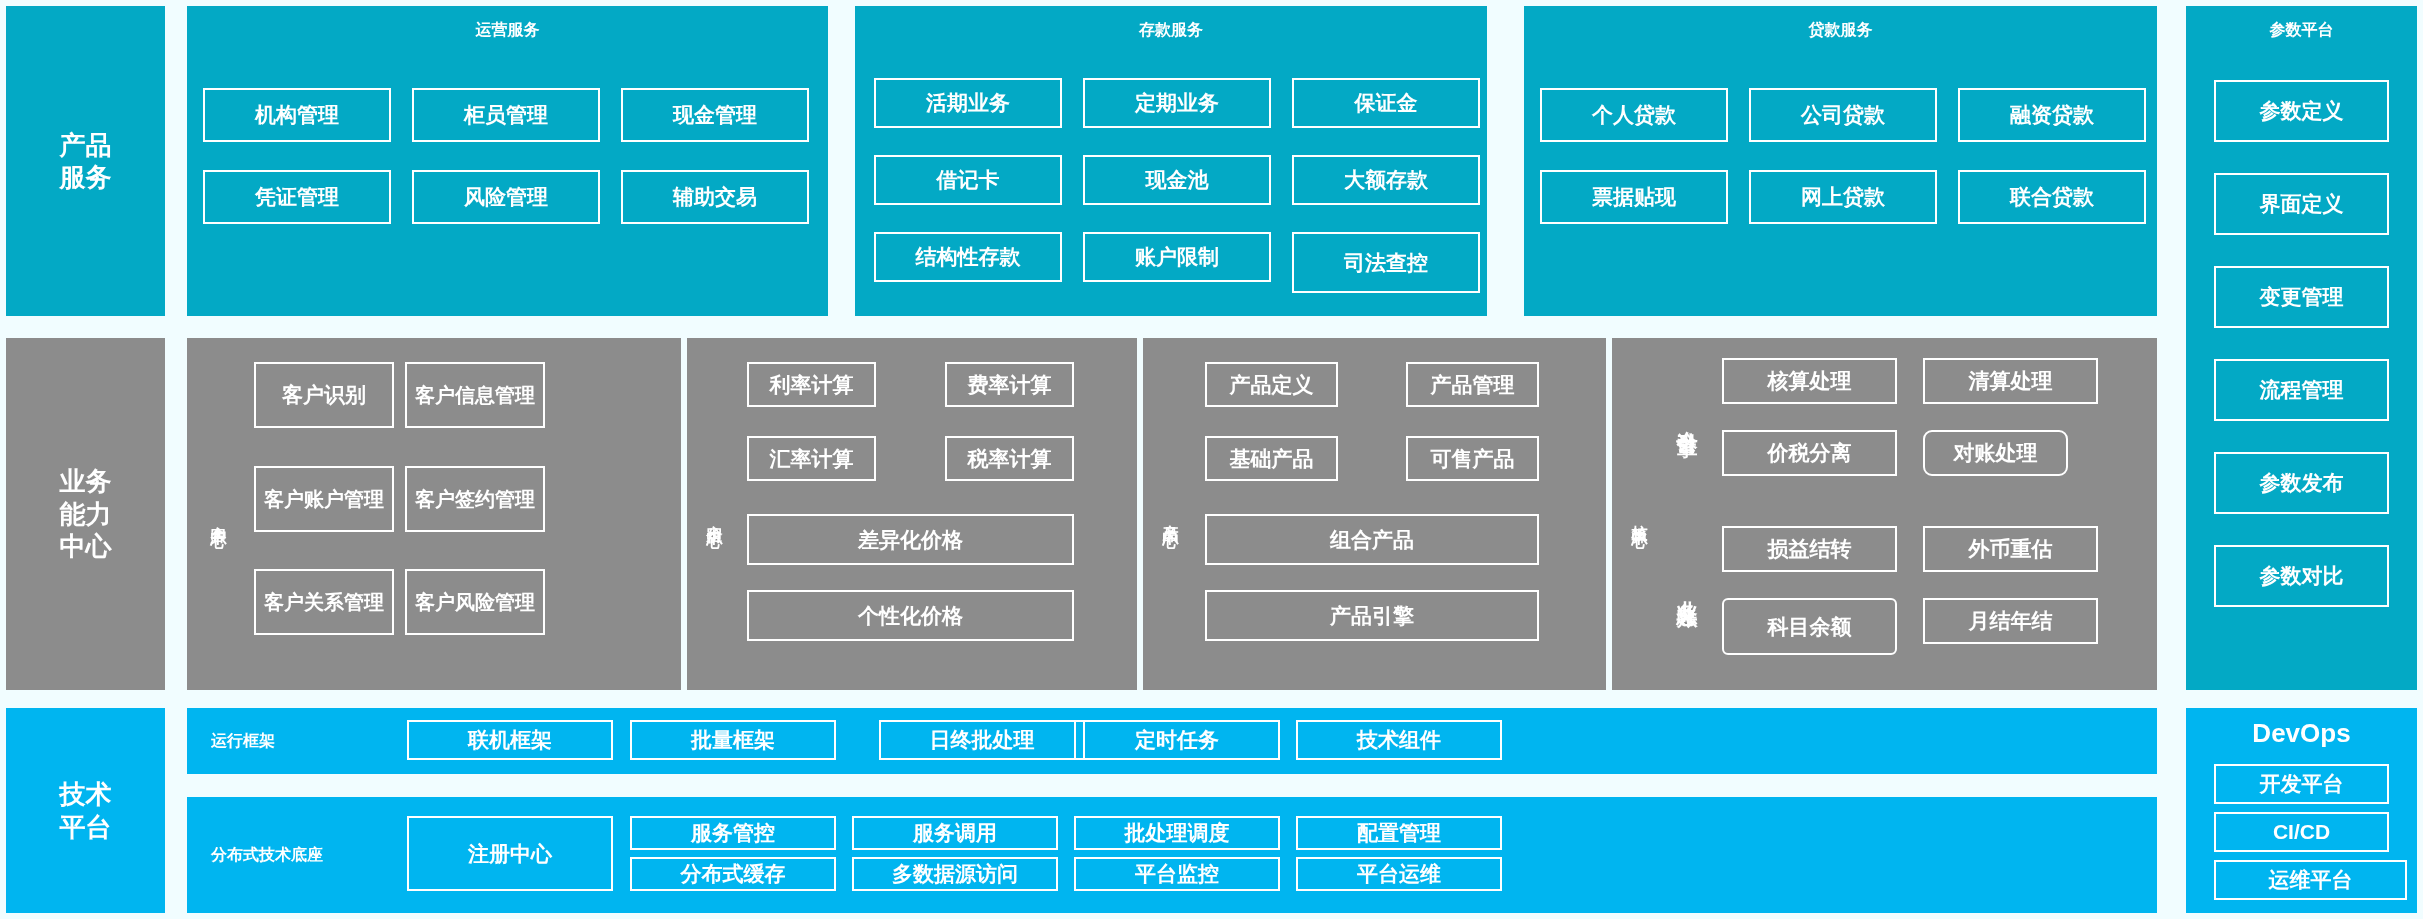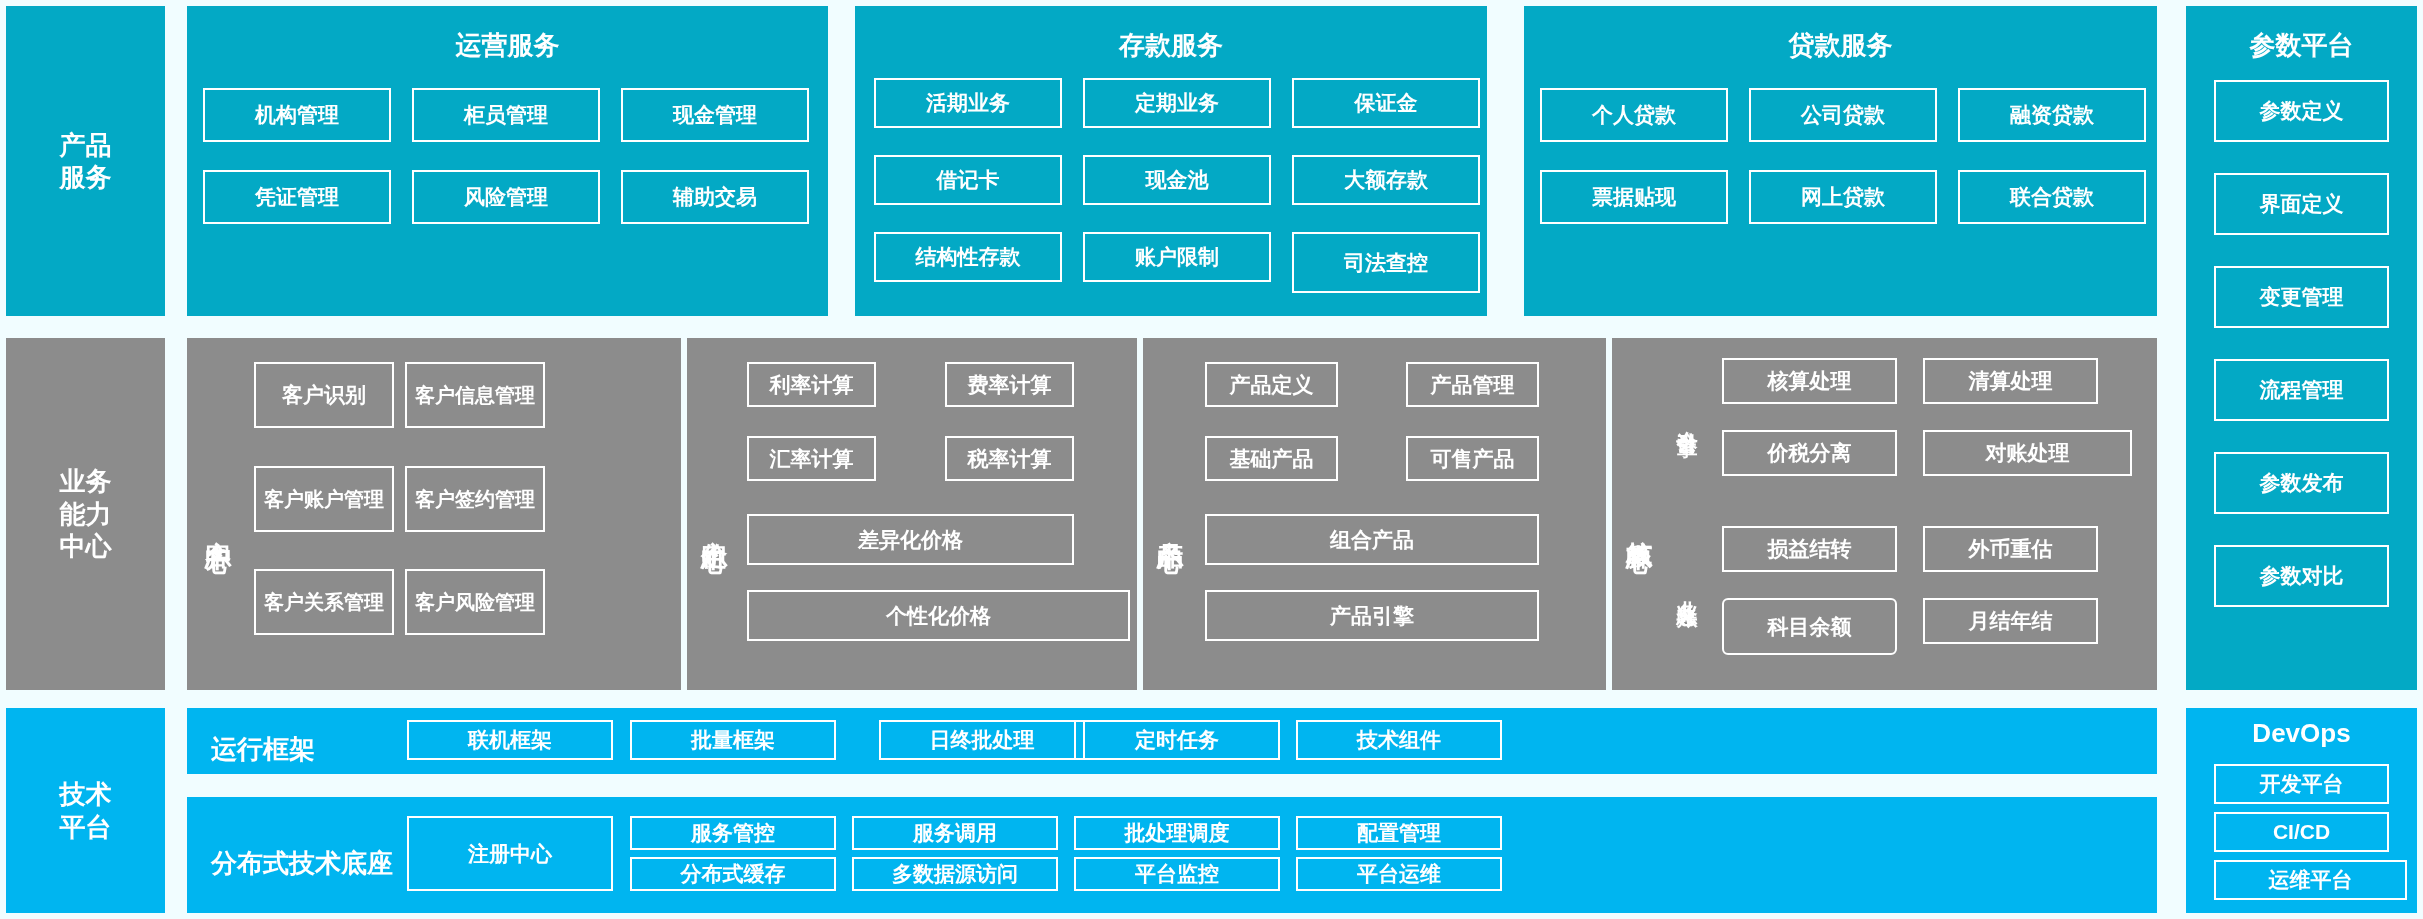--- a/index.html
+++ b/index.html
@@ -69,21 +69,21 @@
     align-items: center;
     justify-content: center;
     text-align: center;
     writing-mode: vertical-rl;
     letter-spacing: 2px;
     line-height: 1.05;
   }
 
   .f20 { font-size: 20px; }
   .f21 { font-size: 21px; }
-  .f24 { font-size: 26px; margin-top: 8px; }
+  .f24 { font-size: 16px; }
   .f26 { font-size: 26px; }
 </style>
 </head>
 <body>
 
 <div id="canvas">
 
   <div class="abs teal row-label f26" style="left:6px; top:6px; width:159px; height:310px;">产品
 服务</div>
 
@@ -134,41 +134,41 @@
     <div class="cell f20" style="left:218px; top:231px; width:140px; height:66px;">客户风险管理</div>
   </div>
 
   <div class="abs gray" style="left:687px; top:338px; width:450px; height:352px;">
     <div class="vlabel f24" style="left:10px; top:50px; width:34px; height:256px;">定价中心</div>
     <div class="cell f21" style="left:60px; top:24px; width:129px; height:45px;">利率计算</div>
     <div class="cell f21" style="left:258px; top:24px; width:129px; height:45px;">费率计算</div>
     <div class="cell f21" style="left:60px; top:98px; width:129px; height:45px;">汇率计算</div>
     <div class="cell f21" style="left:258px; top:98px; width:129px; height:45px;">税率计算</div>
     <div class="cell f21" style="left:60px; top:176px; width:327px; height:51px;">差异化价格</div>
-    <div class="cell f21" style="left:60px; top:252px; width:383px; height:51px;">个性化价格</div>
+    <div class="cell f21" style="left:60px; top:252px; width:327px; height:51px;">个性化价格</div>
   </div>
 
   <div class="abs gray" style="left:1143px; top:338px; width:463px; height:352px;">
     <div class="vlabel f24" style="left:10px; top:50px; width:34px; height:256px;">产品中心</div>
     <div class="cell f21" style="left:62px; top:24px; width:133px; height:45px;">产品定义</div>
     <div class="cell f21" style="left:263px; top:24px; width:133px; height:45px;">产品管理</div>
     <div class="cell f21" style="left:62px; top:98px; width:133px; height:45px;">基础产品</div>
     <div class="cell f21" style="left:263px; top:98px; width:133px; height:45px;">可售产品</div>
     <div class="cell f21" style="left:62px; top:176px; width:334px; height:51px;">组合产品</div>
     <div class="cell f21" style="left:62px; top:252px; width:334px; height:51px;">产品引擎</div>
   </div>
 
   <div class="abs gray" style="left:1612px; top:338px; width:545px; height:352px;">
     <div class="vlabel f24" style="left:10px; top:50px; width:34px; height:256px;">核算中心</div>
     <div class="vlabel f21" style="left:60px; top:16px; width:30px; height:128px;">会计引擎</div>
     <div class="vlabel f21" style="left:60px; top:186px; width:30px; height:128px;">业务总账</div>
     <div class="cell f21" style="left:110px; top:20px; width:175px; height:46px;">核算处理</div>
     <div class="cell f21" style="left:311px; top:20px; width:175px; height:46px;">清算处理</div>
     <div class="cell f21" style="left:110px; top:92px; width:175px; height:46px;">价税分离</div>
-    <div class="cell f21" style="left:311px; top:92px; width:209px; height:46px;">对账处理</div>
+    <div class="cell f21" style="left:311px; top:92px; width:145px; height:46px;border-radius:9px;">对账处理</div>
     <div class="cell f21" style="left:110px; top:188px; width:175px; height:46px;">损益结转</div>
     <div class="cell f21" style="left:311px; top:188px; width:175px; height:46px;">外币重估</div>
     <div class="cell f21" style="left:110px; top:260px; width:175px; height:57px;border-radius:6px;">科目余额</div>
     <div class="cell f21" style="left:311px; top:260px; width:175px; height:46px;">月结年结</div>
   </div>
 
   <div class="abs blue row-label f26" style="left:6px; top:708px; width:159px; height:205px;">技术
 平台</div>
 
   <div class="abs blue" style="left:187px; top:708px; width:1970px; height:66px;">

